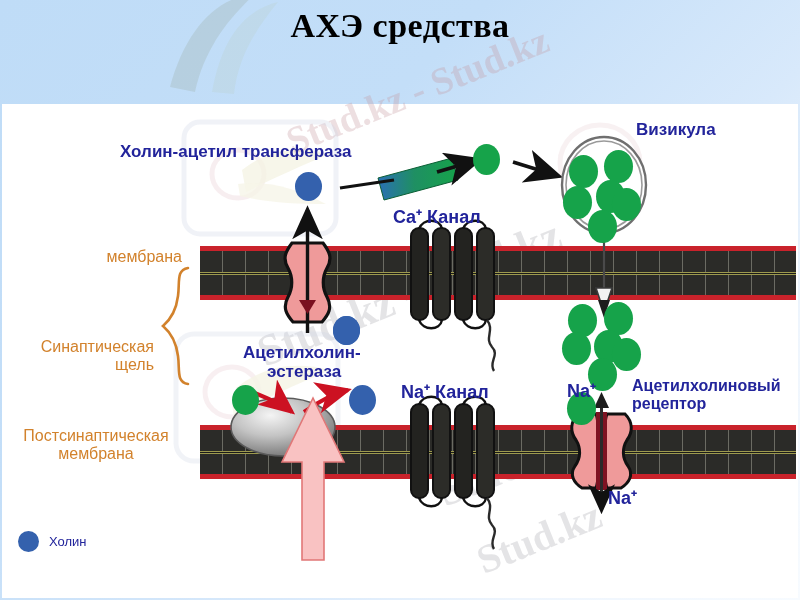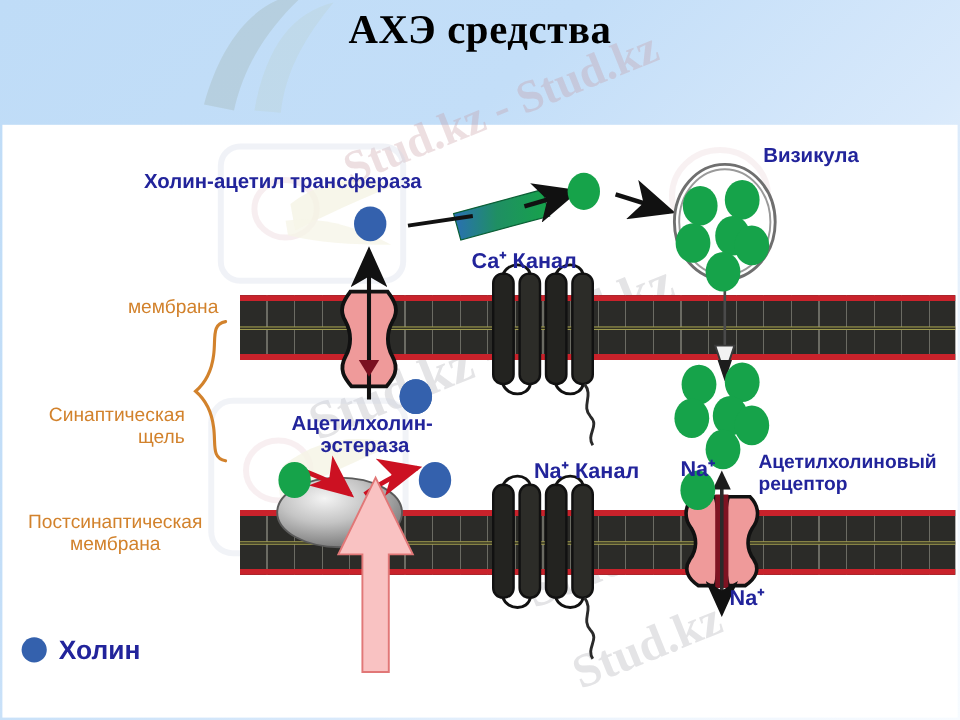--- a/index.html
+++ b/index.html
@@ -60,21 +60,21 @@
     position:absolute;color:#22249b;font-weight:bold;
     font-family:"Liberation Sans", sans-serif;line-height:1.12;
   }
   .lbl.orange{color:#d2822c;font-weight:normal;}
   
   #vec{position:absolute;left:0;top:0;width:800px;height:600px;}
   
   #legend{position:absolute;left:18px;top:528px;}
   .legrow{display:flex;align-items:center;height:27px;}
   .legdot{width:21px;height:21px;border-radius:50%;margin-right:10px;}
-  .legtext{color:#22249b;font-weight:bold;font-size:22px;}
+  .legtext{color:#22249b;font-weight:normal;font-size:13px;}
 </style>
 </head>
 <body>
 
 <div id="slide">
 
   <div id="title">АХЭ средства</div>
 
   <svg class="wm-logo" style="left:160px;top:-8px;width:120px;height:110px;" viewBox="0 0 120 110">
     <path d="M10 95 C25 40 55 5 95 2 C70 25 45 55 35 100 Z" fill="#6c6f3a" opacity=".30"></path>
@@ -290,21 +290,21 @@
   <div class="lbl orange" style="left:2px;top:427px;font-size:16px;text-align:center;width:188px;">
     <div>Постсинаптическая</div>
     <div>мембрана</div>
   </div>
 
   <div class="lbl" style="left:243px;top:343px;font-size:17px;">
     <div>Ацетилхолин-</div>
     <div style="margin-left:24px;">эстераза</div>
   </div>
 
-  <div class="lbl" style="left:401px;top:382px;font-size:18px;margin-left:44px;">Na⁺ Канал</div>
+  <div class="lbl" style="left:401px;top:382px;font-size:18px;">Na⁺ Канал</div>
 
   <div class="lbl" style="left:567px;top:381px;font-size:18px;">Na⁺</div>
 
   <div class="lbl" style="left:608px;top:488px;font-size:18px;">Na⁺</div>
 
   <div class="lbl" style="left:632px;top:377px;font-size:16px;">
     <div>Ацетилхолиновый</div>
     <div>рецептор</div>
   </div>
 

